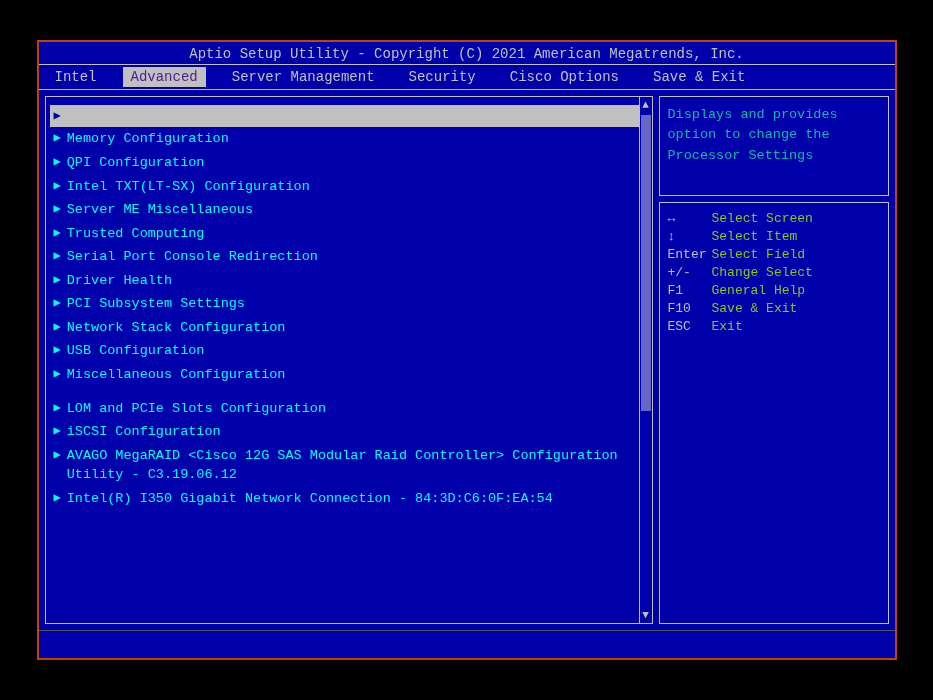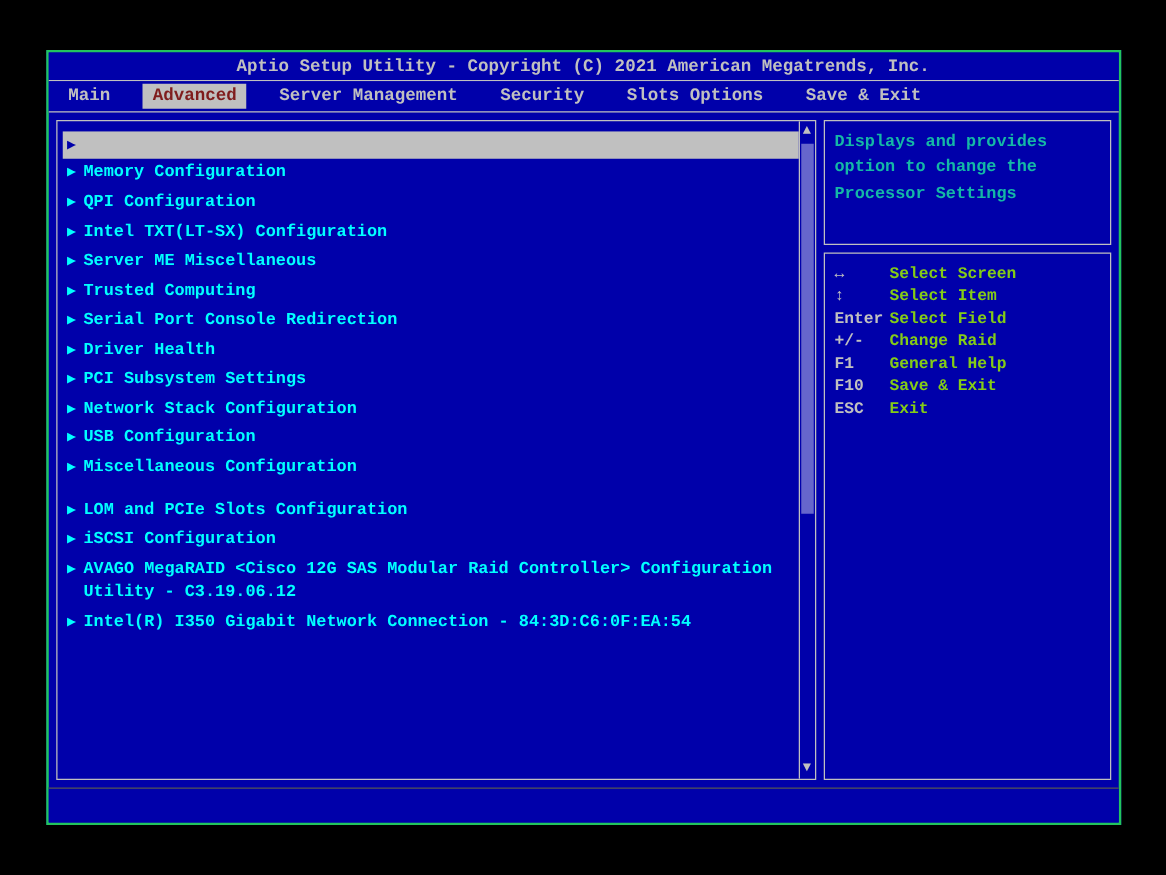--- a/index.html
+++ b/index.html
@@ -13,22 +13,21 @@
       font-family: 'Courier New', Courier, monospace;
     }
     .bios-screen {
       width: 860px;
       height: 620px;
       background: #0000AA;
       color: #c0c0c0;
       font-size: 14px;
       display: flex;
       flex-direction: column;
-      border: 2px solid #22c55e;
-      font-weight: bold;
+      border: 2px solid #c2410c;
     }
     .title-bar {
       background: #0000AA;
       color: #c0c0c0;
       text-align: center;
       padding: 4px 0 2px 0;
       font-size: 14px;
       border-bottom: 1px solid #c0c0c0;
     }
     .menu-bar {
@@ -40,21 +39,21 @@
       border-bottom: 1px solid #c0c0c0;
     }
     .menu-item {
       color: #c0c0c0;
       padding: 2px 8px;
       cursor: pointer;
       font-size: 14px;
     }
     .menu-item.active {
       background: #c0c0c0;
-      color: #7f1d1d;
+      color: #4c1d95;
     }
     .content-area {
       display: flex;
       flex: 1;
       flex-direction: row;
       padding: 6px;
       gap: 6px;
       overflow: hidden;
     }
     .left-panel {
@@ -176,25 +175,25 @@
     }
   </style>
 </head>
 <body>
 
 <div class="bios-screen">
   <div class="title-bar">
     <span>Aptio Setup Utility - Copyright (C) 2021 American Megatrends, Inc.</span>
   </div>
   <div class="menu-bar">
-  <div class="menu-item">Main</div>
+  <div class="menu-item">Intel</div>
       <div class="menu-item active">Advanced</div>
       <div class="menu-item">Server Management</div>
       <div class="menu-item">Security</div>
-      <div class="menu-item">Slots Options</div>
+      <div class="menu-item">Cisco Options</div>
       <div class="menu-item">Save &amp; Exit</div>
     </div>
   <div class="content-area">
     <div class="left-panel">
       <div class="left-panel-inner">
       <div class="menu-entry selected">
             <span class="arrow">▶</span>
           </div>
           <div class="menu-entry">
             <span class="arrow">▶</span>
@@ -278,21 +277,21 @@
           <div class="key-row">
             <span class="key-name">↕</span>
             <span class="key-desc">Select Item</span>
           </div>
           <div class="key-row">
             <span class="key-name">Enter</span>
             <span class="key-desc">Select Field</span>
           </div>
           <div class="key-row">
             <span class="key-name">+/-</span>
-            <span class="key-desc">Change Raid</span>
+            <span class="key-desc">Change Select</span>
           </div>
           <div class="key-row">
             <span class="key-name">F1</span>
             <span class="key-desc">General Help</span>
           </div>
           <div class="key-row">
             <span class="key-name">F10</span>
             <span class="key-desc">Save &amp; Exit</span>
           </div>
           <div class="key-row">

